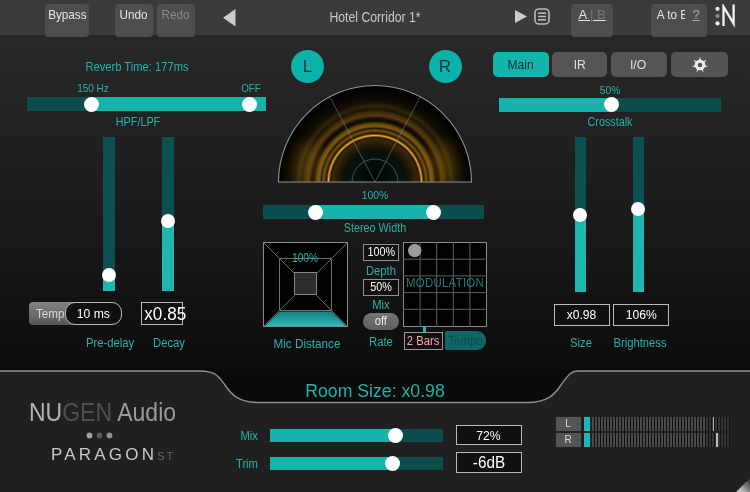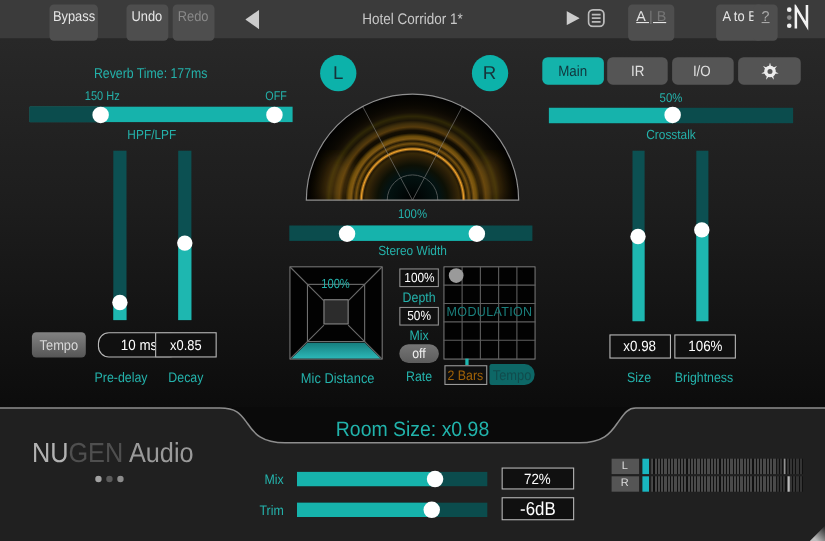--- a/index.html
+++ b/index.html
@@ -65,22 +65,22 @@
   <div class="lbl teal" style="left:38px;top:114.5px;width:200px;font-size:12px;">HPF/LPF</div>
 
   <div class="abs" style="left:103px;top:137px;width:11.5px;height:154px;background:#0c5052;"></div>
   <div class="abs" style="left:103px;top:275px;width:11.5px;height:16px;background:#1eb7b0;"></div>
   <div class="handle" style="left:101.5px;top:268px;width:14px;height:14px;"></div>
   <div class="abs" style="left:162px;top:137px;width:11.5px;height:154px;background:#0c5052;"></div>
   <div class="abs" style="left:162px;top:221px;width:11.5px;height:70px;background:#1eb7b0;"></div>
   <div class="handle" style="left:160.5px;top:214px;width:14px;height:14px;"></div>
 
   <div class="graybtn" style="left:29px;top:302px;width:49px;height:23px;line-height:23px;border-radius:4px;font-size:13px;"><span class="cx">Tempo</span></div>
-  <div class="vbox" style="left:89px;top:302px;width:75px;height:23px;line-height:21px;font-size:13.5px;border-radius:10px;"><span class="cx">10 ms</span></div>
-  <div class="vbox" style="left:141px;top:302px;width:56px;height:23px;line-height:21px;font-size:13px;"><span class="cx">x0.85</span></div>
+  <div class="vbox" style="left:65px;top:302px;width:57px;height:23px;line-height:21px;font-size:13.5px;border-radius:10px;"><span class="cx">10 ms</span></div>
+  <div class="vbox" style="left:141px;top:302px;width:42px;height:23px;line-height:21px;font-size:19px;"><span class="cx">x0.85</span></div>
   <div class="lbl teal" style="left:59.5px;top:336px;width:100px;font-size:12.5px;">Pre-delay</div>
   <div class="lbl teal" style="left:129px;top:336px;width:80px;font-size:12.5px;">Decay</div>
 
   <svg class="abs" style="left:270px;top:78px;" width="210" height="106" viewBox="0 0 210 106">
     <defs>
       <radialGradient id="rings" cx="105" cy="104" r="96.5" gradientUnits="userSpaceOnUse">
         <stop offset="0" stop-color="#000000"></stop>
         <stop offset="0.19" stop-color="#020f0e"></stop>
         <stop offset="0.26" stop-color="#041312"></stop>
         <stop offset="0.33" stop-color="#0d1005"></stop>
@@ -169,21 +169,21 @@
         <line x1="66.9" y1="0" x2="66.9" y2="85"></line>
       <line x1="0" y1="17.2" x2="84" y2="17.2"></line>
         <line x1="0" y1="33.9" x2="84" y2="33.9"></line>
       <line x1="0" y1="50.6" x2="84" y2="50.6"></line>
         <line x1="0" y1="67.3" x2="84" y2="67.3"></line>
     </g>
     <circle cx="11.7" cy="8.5" r="6.7" fill="#9a9a9a"></circle>
   </svg>
   <div class="lbl" style="left:403px;top:276px;width:84px;font-size:12px;color:#1a7f7c;letter-spacing:0.3px;transform:scaleX(0.95);">MODULATION</div>
   <div class="abs" style="left:423px;top:325.5px;width:2.5px;height:6px;background:#1eb7b0;"></div>
-  <div class="vbox" style="left:403.5px;top:332px;width:39.5px;height:18px;line-height:16px;font-size:12.5px;border-color:#9a9a9a;color:#a16207;"><span class="cx">2 Bars</span></div>
+  <div class="vbox" style="left:403.5px;top:332px;width:39.5px;height:18px;line-height:16px;font-size:12.5px;border-color:#9a9a9a;color:#fca5a5;"><span class="cx">2 Bars</span></div>
   <div class="abs" style="left:444.5px;top:330.5px;width:41.5px;height:19.5px;background:#0d6766;color:#114c4d;font-size:13px;line-height:19.5px;text-align:center;border-radius:2px 9px 9px 2px;"><span class="cx">Tempo</span></div>
 
   <div class="abs" style="left:492.5px;top:52px;width:56px;height:25px;background:#14b3ab;border-radius:5px;color:#11333a;font-size:13.5px;line-height:25px;text-align:center;"><span class="cx">Main</span></div>
   <div class="abs" style="left:552px;top:52px;width:55px;height:25px;background:#555555;border-radius:5px;color:#e0e0e0;font-size:13.5px;line-height:25px;text-align:center;"><span class="cx">IR</span></div>
   <div class="abs" style="left:610.5px;top:52px;width:56px;height:25px;background:#555555;border-radius:5px;color:#e0e0e0;font-size:13.5px;line-height:25px;text-align:center;"><span class="cx">I/O</span></div>
   <div class="abs" style="left:671px;top:52px;width:56.5px;height:25px;background:#545454;border-radius:5px;">
     <svg width="16" height="16" style="position:absolute;left:21px;top:5px;">
       <path fill="#ececec" fill-rule="evenodd" d="M7.17 2.77 L8.00 -0.20 L8.83 2.77 L10.30 3.22 L11.58 4.09 L14.41 2.89 L12.61 5.38 L13.17 6.82 L13.29 8.36 L15.99 9.82 L12.92 9.97 L12.14 11.30 L11.02 12.36 L11.56 15.39 L9.52 13.08 L8.00 13.30 L6.48 13.08 L4.44 15.39 L4.98 12.36 L3.86 11.30 L3.08 9.97 L0.01 9.82 L2.71 8.36 L2.83 6.82 L3.39 5.38 L1.59 2.89 L4.42 4.09 L5.70 3.22 Z M10.30 8.00 A2.3 2.3 0 1 0 5.70 8.00 A2.3 2.3 0 1 0 10.30 8.00 Z"></path>
     </svg>
   </div>
@@ -210,20 +210,21 @@
     <path d="M0 11 L200 11 C216 11 219 17 225 25 C231 34 238 42.5 259 42.5 L527 42.5 C548 42.5 555 34 561 25 C567 17 570 11 578 11 L750 11" fill="none" stroke="#8d8d8d" stroke-width="1.4"></path>
   </svg>
   <div class="lbl" style="left:275px;top:379.5px;width:200px;font-size:19px;color:#21b3ab;transform:scaleX(0.93);">Room Size: x0.98</div>
 
   <div class="abs" style="left:29px;top:397.5px;font-size:25px;color:#b2b2b2;transform:scaleX(0.92);transform-origin:0 50%;white-space:nowrap;">NU<span style="color:#4f4f4f;">GEN</span> <span style="color:#9a9a9a;">Audio</span></div>
   <svg class="abs" style="left:86px;top:431.5px;" width="28" height="7">
     <circle cx="3.5" cy="3.5" r="2.9" fill="#a2a2a2"></circle>
     <circle cx="13.5" cy="3.5" r="2.9" fill="#5a5a5a"></circle>
     <circle cx="23.5" cy="3.5" r="2.9" fill="#8c8c8c"></circle>
   </svg>
+  <div class="abs" style="left:51px;top:444.5px;font-size:17px;color:#c8c8c8;letter-spacing:3.2px;">PARAGON<span style="font-size:11px;color:#666;letter-spacing:2px;">ST</span></div>
 
   <div class="lbl teal" style="left:212px;top:428.5px;width:46px;font-size:12.5px;text-align:right;transform-origin:100% 50%;">Mix</div>
   <div class="abs" style="left:270px;top:428.5px;width:173px;height:13px;background:#0b4c4d;"></div>
   <div class="abs" style="left:270px;top:428.5px;width:125px;height:13px;background:#16b3ac;"></div>
   <div class="handle" style="left:387.5px;top:427.5px;"></div>
   <div class="vbox" style="left:455.5px;top:424.5px;width:66px;height:20.5px;line-height:19px;font-size:13.5px;"><span class="cx">72%</span></div>
 
   <div class="lbl teal" style="left:212px;top:456.5px;width:46px;font-size:12.5px;text-align:right;transform-origin:100% 50%;">Trim</div>
   <div class="abs" style="left:270px;top:456.5px;width:173px;height:13px;background:#0b4c4d;"></div>
   <div class="abs" style="left:270px;top:456.5px;width:122.5px;height:13px;background:#16b3ac;"></div>

